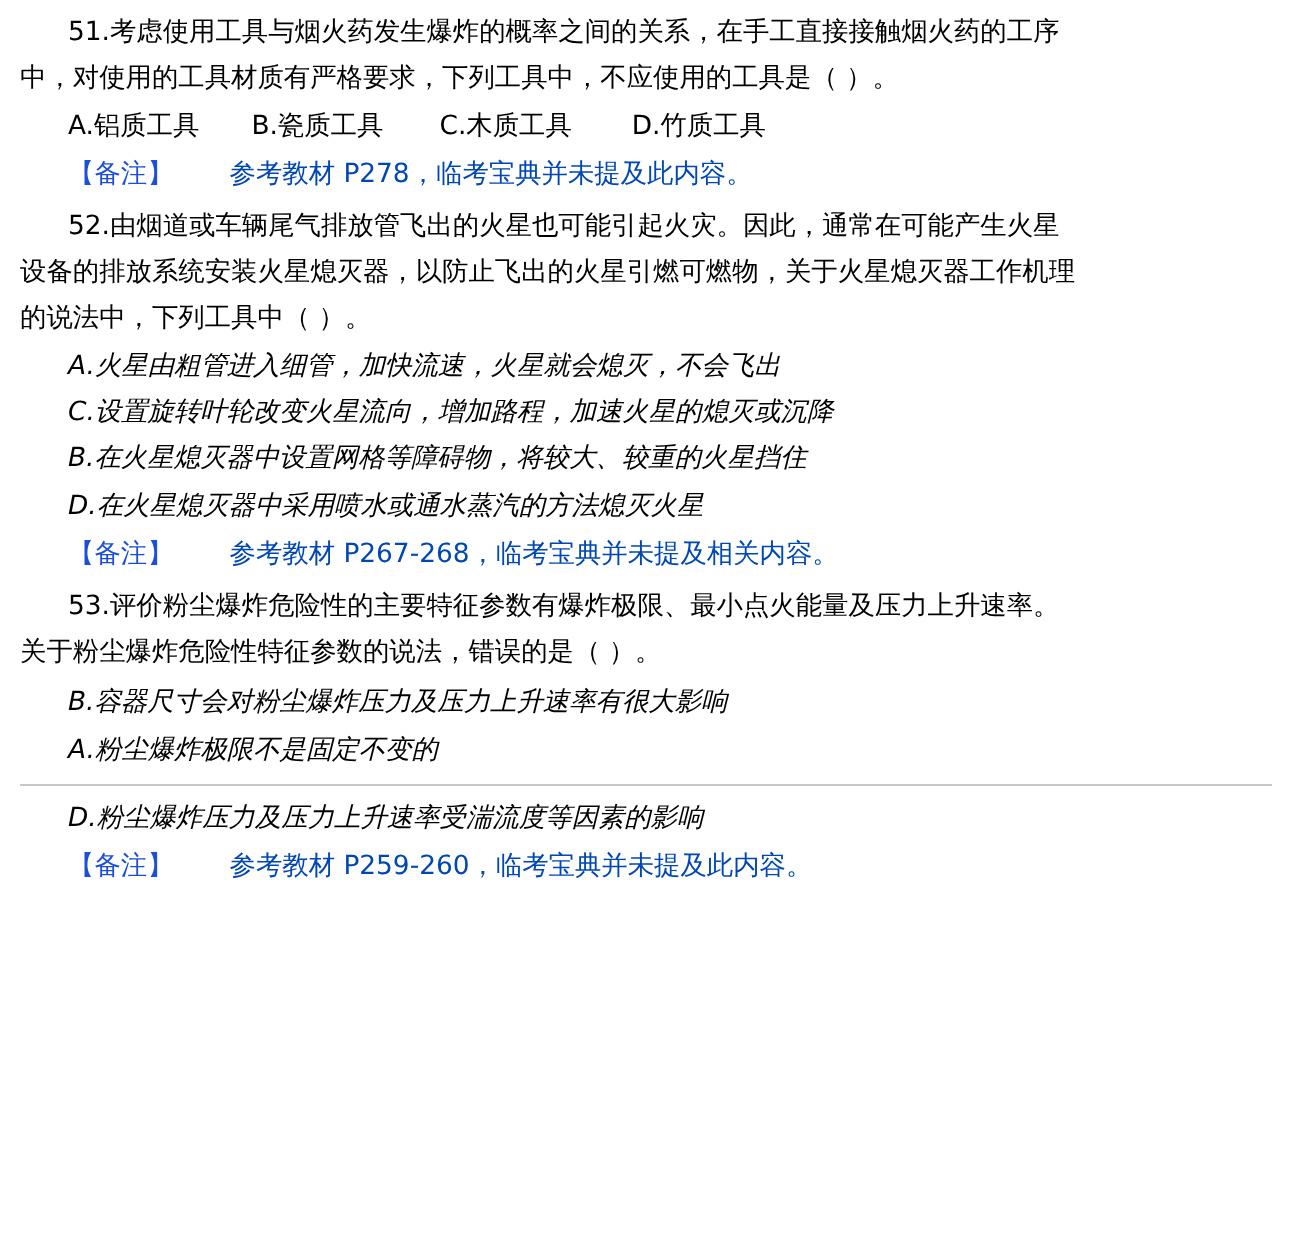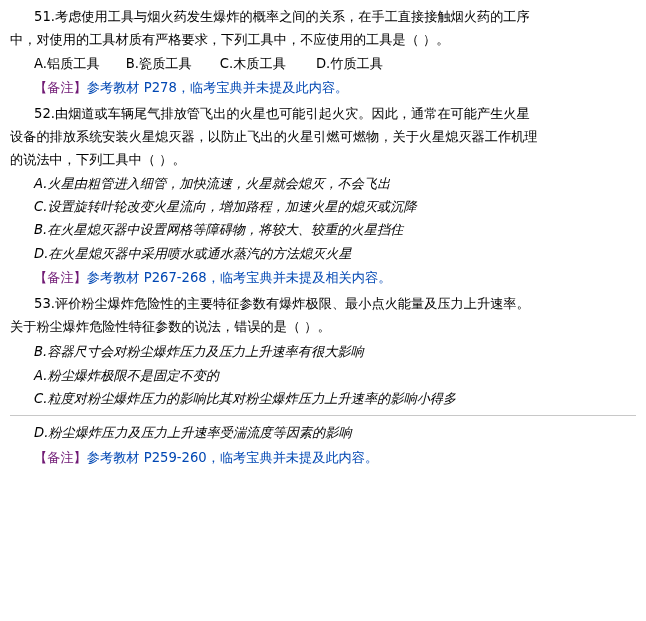--- a/index.html
+++ b/index.html
@@ -50,24 +50,25 @@
   .opt-row span {
     display: inline-block;
   }
   .note {
     color: #0047b3;
     line-height: 1.62;
     margin: 3px 0 4px 0;
     padding-left: 24px;
   }
   .note .tag {
-    color: #701a75;
+    color: #1d4ed8;
   }
   .note .body {
     color: #0047b3;
+    margin-left: 28px;
   }
   .hr-line {
     border: none;
     border-top: 1px solid #c8c8c8;
     margin: 6px 0 6px 0;
   }
   .spacer-xs { height: 2px; }
   .gap-a { display:inline-block; width: 26px; }
   .gap-b { display:inline-block; width: 28px; }
   .gap-c { display:inline-block; width: 30px; }
@@ -106,21 +107,20 @@
       <span class="tag">【备注】</span><span class="body">参考教材 P267-268，临考宝典并未提及相关内容。</span>
     </p>
   </div>
 
   <div class="q-block">
     <p class="q-stem indent">53.评价粉尘爆炸危险性的主要特征参数有爆炸极限、最小点火能量及压力上升速率。</p>
     <p class="q-stem">关于粉尘爆炸危险性特征参数的说法，错误的是（       ）。</p>
     <div class="spacer-xs"></div>
     <p class="opt">B.容器尺寸会对粉尘爆炸压力及压力上升速率有很大影响</p>
     <p class="opt">A.粉尘爆炸极限不是固定不变的</p>
-    <p class="opt">C.粒度对粉尘爆炸压力的影响比其对粉尘爆炸压力上升速率的影响小得多</p>
     <hr class="hr-line">
     <p class="opt">D.粉尘爆炸压力及压力上升速率受湍流度等因素的影响</p>
     <p class="note">
       <span class="tag">【备注】</span><span class="body">参考教材 P259-260，临考宝典并未提及此内容。</span>
     </p>
   </div>
 
 </div>
 
 </body></html>

